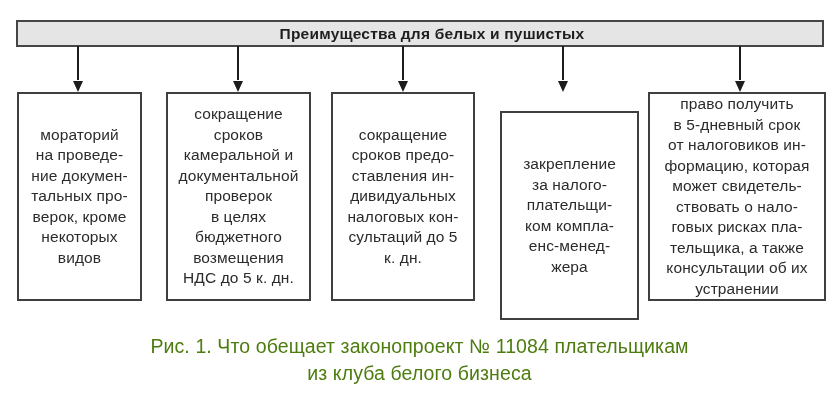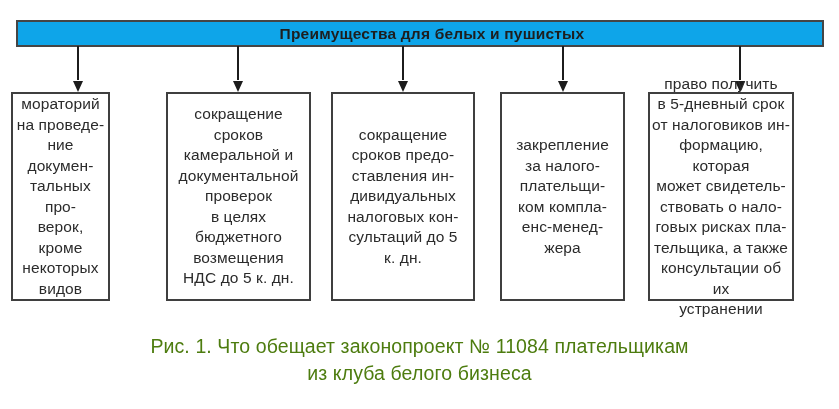--- a/index.html
+++ b/index.html
@@ -80,44 +80,44 @@
   }
   .box span {
     display: block;
     white-space: pre-line;
     font-size: 15.5px;
     line-height: 20.5px;
     color: #2b2b2b;
     letter-spacing: 0.1px;
     padding: 0 2px;
   }
-  .box.b1 { left: 11px;  width: 99px; }
+  .box.b1 { left: 17px;  width: 125px; }
   .box.b2 { left: 166px; width: 145px; }
   .box.b3 { left: 331px; width: 144px; }
-  .box.b4 { left: 500px; width: 125px; }
-  .box.b5 { left: 648px; width: 146px; }
+  .box.b4 { left: 500px; width: 139px; margin-top: 19px; }
+  .box.b5 { left: 648px; width: 178px; }
   .caption {
     position: absolute;
     left: 0;
     top: 333px;
     width: 839px;
     text-align: center;
     white-space: pre-line;
     font-size: 19.5px;
     line-height: 27px;
     color: #4d7c0f;
     letter-spacing: 0.1px;
   }
 </style>
 </head>
 <body>
 
 <div class="stage">
 
-  <div class="header-box" style="background: #0ea5e9; padding-left: 24px;">
+  <div class="header-box" style="background: #e5e5e5; padding-left: 24px;">
     <span>Преимущества для белых и пушистых</span>
   </div>
 
   <div class="arrow a1"></div>
   <div class="arrow a2"></div>
   <div class="arrow a3"></div>
   <div class="arrow a4"></div>
   <div class="arrow a5"></div>
 
   <div class="box b1">

